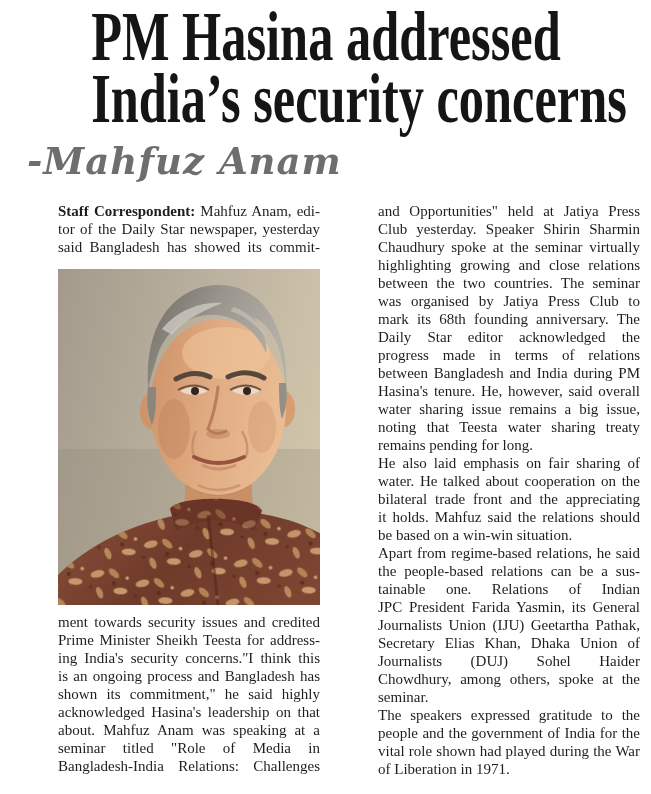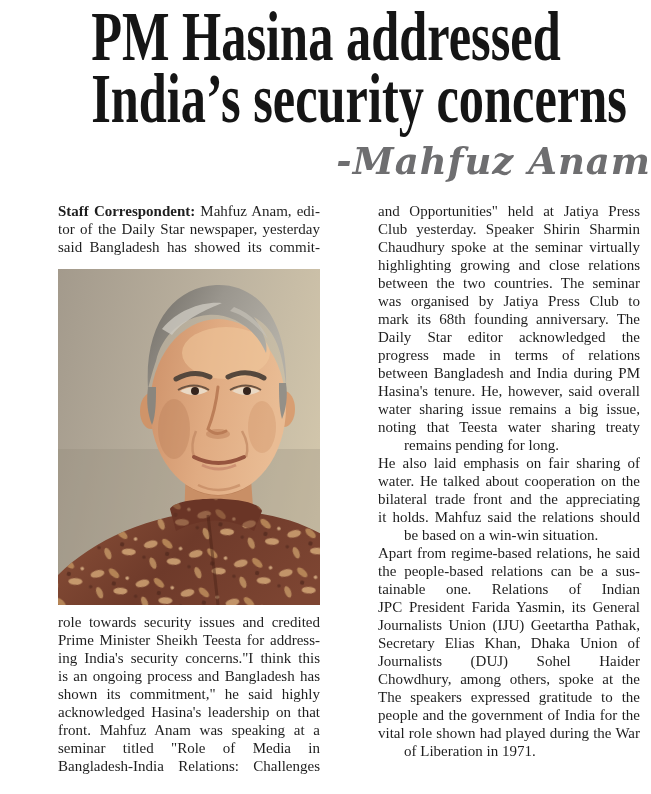--- a/index.html
+++ b/index.html
@@ -3,61 +3,62 @@
 <meta charset="utf-8">
 <style>
   * { margin: 0; padding: 0; box-sizing: border-box; }
   html, body { background: #ffffff; }
   body {
     width: 651px; height: 794px;
     font-family: "Liberation Serif", serif;
     overflow: hidden;
     position: relative;
   }
-  .header { text-align: right; padding-top: 6px; }
+  .header { text-align: left; padding-top: 6px; }
   .hl-line {
     font-family: "Liberation Serif", serif;
     font-weight: bold;
     font-size: 70px;
     line-height: 62px;
     color: #151515;
     white-space: nowrap;
     transform: scaleX(0.72);
     transform-origin: 50% 50%;
     letter-spacing: 0px;
   }
   .byline {
     margin-top: 8px;
     font-family: "DejaVu Serif", serif;
     font-style: italic;
     font-weight: bold;
     font-size: 37px;
     line-height: 46px;
     color: #6e6e70;
     letter-spacing: 1px;
+    padding-left: 27px;
   }
   .content {
     display: flex;
     margin-top: 18px;
     padding-left: 25px;
     padding-right: 11px;
     gap: 25px;
   }
   .col { width: 338px; overflow: hidden; padding-left: 33px; }
   .bline {
     font-family: "Liberation Serif", serif;
     font-size: 15px;
     line-height: 18px;
     color: #1e1e1e;
     text-align: justify;
     text-align-last: justify;
     white-space: nowrap;
     overflow: hidden;
   }
-  .bline.pend { text-align-last: left; margin-left: 26px; }
+  .bline.pend { text-align-last: left; }
   .blabel { font-weight: bold; }
   .photo-wrap { margin: 13px 0 8px 0; width: 295px; height: 336px; }
   .photo-wrap svg { display: block; }
 </style>
 </head>
 <body>
 
 <div class="header">
   <div class="hl-line">PM Hasina addressed</div>
   <div class="hl-line">India’s security concerns</div>
@@ -159,27 +160,27 @@
         <path d="M184 162 Q192 176 188 188" stroke="#c08862" stroke-width="2.5" fill="none" opacity="0.7"></path>
 
         <path d="M136 188 Q160 200 186 188" stroke="#96543e" stroke-width="4" fill="none" stroke-linecap="round"></path>
         <path d="M144 196 Q160 204 178 196" stroke="#c4836a" stroke-width="3" fill="none" opacity="0.7"></path>
 
         <path d="M140 216 Q160 226 182 216" stroke="#b87a54" stroke-width="2.5" fill="none" opacity="0.5"></path>
       </svg>
     </div>
 
     <div>
-        <div class="bline">role towards security issues and credited</div>
+        <div class="bline">ment towards security issues and credited</div>
         <div class="bline">Prime Minister Sheikh Teesta for address-</div>
         <div class="bline">ing India's security concerns."I think this</div>
         <div class="bline">is an ongoing process and Bangladesh has</div>
         <div class="bline">shown its commitment," he said highly</div>
         <div class="bline">acknowledged Hasina's leadership on that</div>
-        <div class="bline">front. Mahfuz Anam was speaking at a</div>
+        <div class="bline">about. Mahfuz Anam was speaking at a</div>
         <div class="bline">seminar titled "Role of Media in</div>
         <div class="bline">Bangladesh-India Relations: Challenges</div>
       </div>
   </div>
 
   <div class="col">
     <div>
         <div class="bline">and Opportunities" held at Jatiya Press</div>
         <div class="bline">Club yesterday.  Speaker Shirin Sharmin</div>
         <div class="bline">Chaudhury spoke at the seminar virtually</div>
@@ -200,20 +201,21 @@
         <div class="bline">it holds. Mahfuz said the relations should</div>
         <div class="bline pend">be based on a win-win situation.</div>
         <div class="bline">Apart from regime-based relations, he said</div>
         <div class="bline">the people-based relations can be a sus-</div>
         <div class="bline">tainable one. Relations of Indian</div>
         <div class="bline">JPC President Farida Yasmin, its General</div>
         <div class="bline">Journalists Union (IJU) Geetartha Pathak,</div>
         <div class="bline">Secretary Elias Khan, Dhaka Union of</div>
         <div class="bline">Journalists (DUJ) Sohel Haider</div>
         <div class="bline">Chowdhury, among others, spoke at the</div>
+        <div class="bline pend">seminar.</div>
         <div class="bline">The speakers expressed gratitude to the</div>
         <div class="bline">people and the government of India for the</div>
         <div class="bline">vital role shown had played during the War</div>
         <div class="bline pend">of Liberation in 1971.</div>
       </div>
   </div>
 
 </div>
 
 </body></html>

